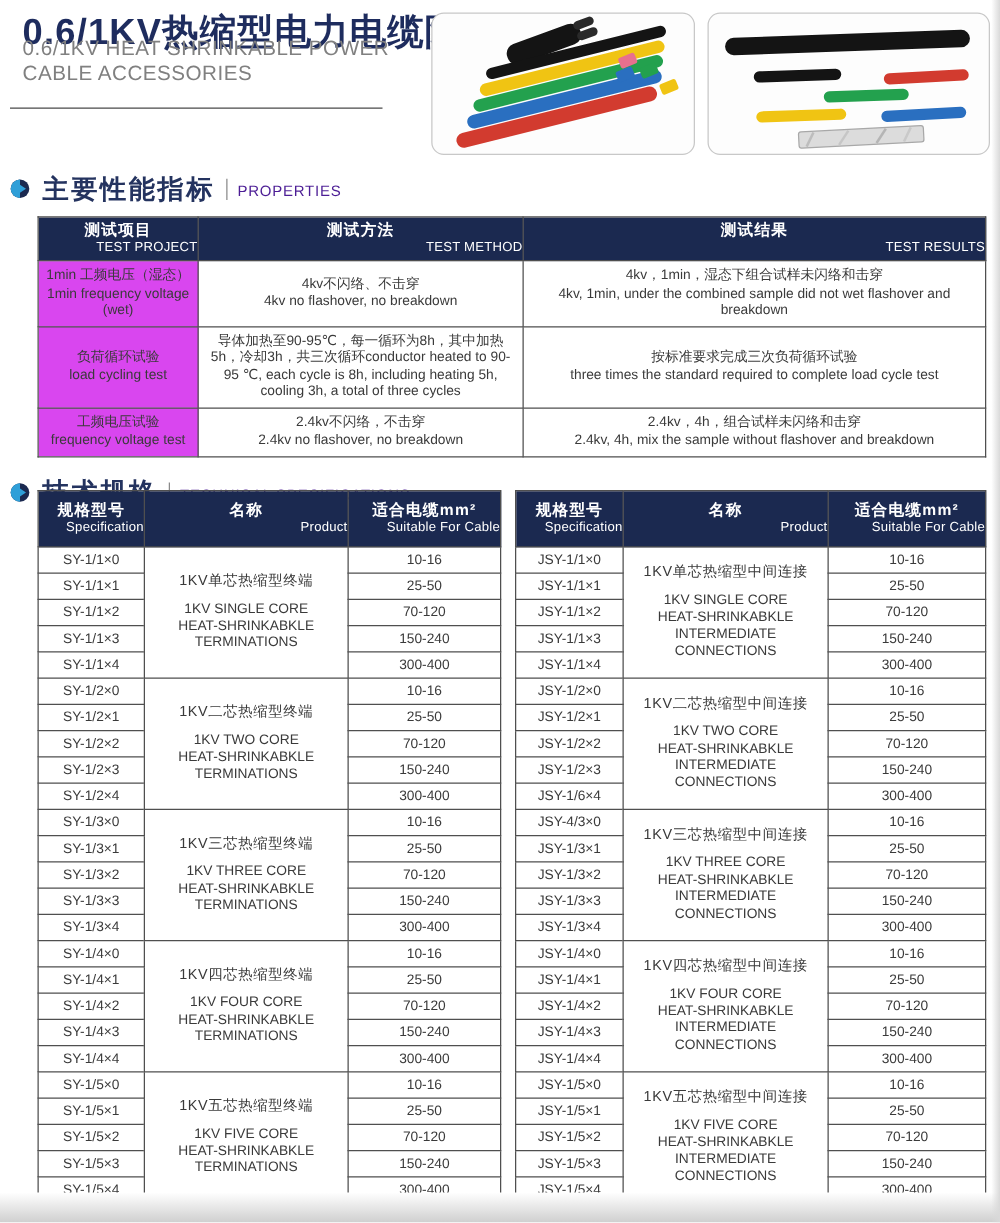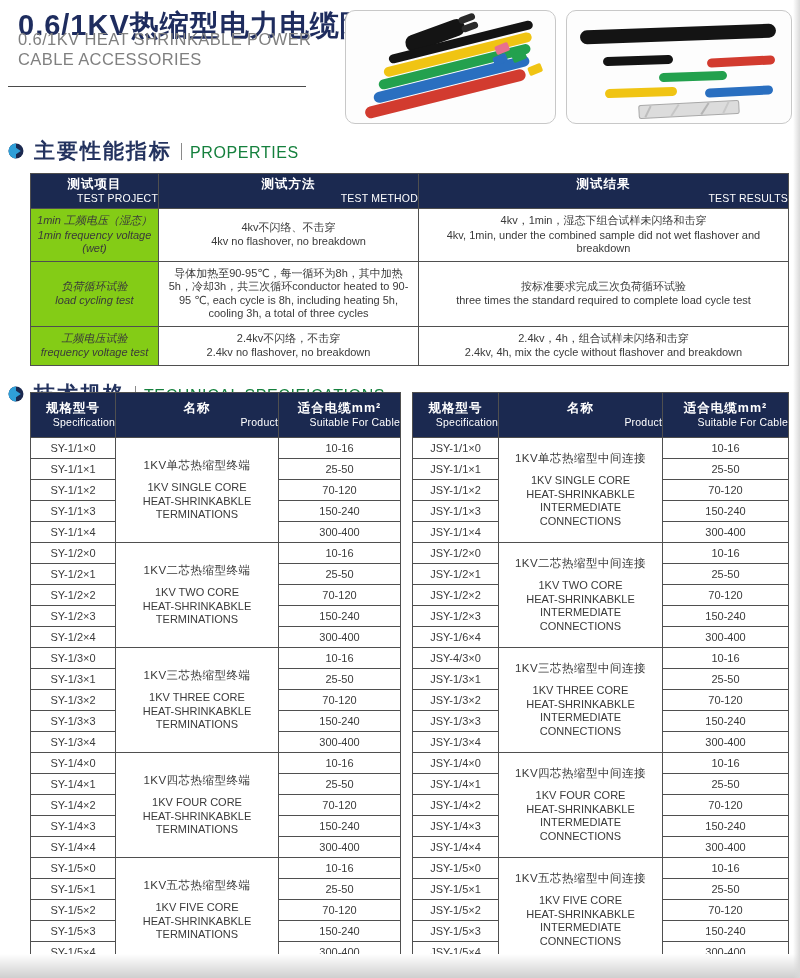--- a/index.html
+++ b/index.html
@@ -13,35 +13,35 @@
 
   
   .photo{position:absolute;top:10px;height:112px;border:1px solid #c8c8c8;border-radius:10px;background:#fdfdfd;}
   .photo1{left:345px;width:209px;}
   .photo2{left:566px;width:224px;}
 
   
   .sec{position:absolute;left:8px;display:flex;align-items:center;}
   .sec .zh{font-size:21px;font-weight:bold;color:#24335f;letter-spacing:2px;margin-left:10px;}
   .sec .bar{width:1px;height:17px;background:#8a8a8a;margin:0 8px 0 9px;}
-  .sec .en{font-size:16px;color:#15803d;letter-spacing:.6px;padding-top:4px;}
+  .sec .en{font-size:12px;color:#4c1d95;letter-spacing:.6px;padding-top:4px;}
 
   
   table{border-collapse:collapse;table-layout:fixed;}
   th,td{border:1px solid #4f4f4f;}
   thead th{background:#1b2950;color:#ffffff;font-weight:normal;vertical-align:middle;padding:2px 0;}
   .h-zh{font-size:12.5px;font-weight:bold;letter-spacing:1px;line-height:15px;}
   .h-en{font-size:10.5px;line-height:13px;letter-spacing:.2px;text-align:right;}
 
   
   .prop-table{position:absolute;left:30px;top:173px;width:758px;}
   .prop-table thead th{height:30px;}
   .prop-table td{background:#fff;text-align:center;vertical-align:middle;font-size:11px;color:#3a3a3a;line-height:13.5px;padding:5px 6px;}
   .prop-table td .zh{margin-bottom:1px;}
-  .prop-table td.c-project{background:#84cc16;font-style:italic;}
+  .prop-table td.c-project{background:#d946ef;}
   .prop-table td.run-on .zh,.prop-table td.run-on .en{display:inline;}
 
   
   .spec-table{position:absolute;top:392px;}
   .spec-left{left:30px;width:370px;}
   .spec-right{left:412px;width:376px;}
   .spec-table thead th{height:40px;}
   .spec-table td{background:#fff;height:20px;text-align:center;vertical-align:middle;font-size:11px;color:#3a3a3a;padding:0 2px;}
   .spec-table .c-prod{line-height:13.5px;}
   .spec-table .p-zh{font-size:11.5px;margin-bottom:9px;letter-spacing:.5px;}
@@ -166,21 +166,21 @@
         <td class="c-project">
           <div class="zh">工频电压试验</div>
           <div class="en">frequency voltage test</div>
         </td>
         <td>
           <div class="zh">2.4kv不闪络，不击穿</div>
           <div class="en">2.4kv no flashover, no breakdown</div>
         </td>
         <td>
           <div class="zh">2.4kv，4h，组合试样未闪络和击穿</div>
-          <div class="en">2.4kv, 4h, mix the cycle without flashover and breakdown</div>
+          <div class="en">2.4kv, 4h, mix the sample without flashover and breakdown</div>
         </td>
       </tr>
     </tbody>
   </table>
 
   <div class="sec" style="top:360px;margin-top:20px;">
     <svg width="16" height="16" viewBox="0 0 15 15">
       <circle cx="7.5" cy="7.5" r="7" fill="#1b2950"></circle>
       <path d="M7.5 0.5 A7 7 0 0 0 7.5 14.5 L7.5 10.5 L12 7.5 L7.5 4.5 Z" fill="#2f9fd8"></path>
     </svg>

